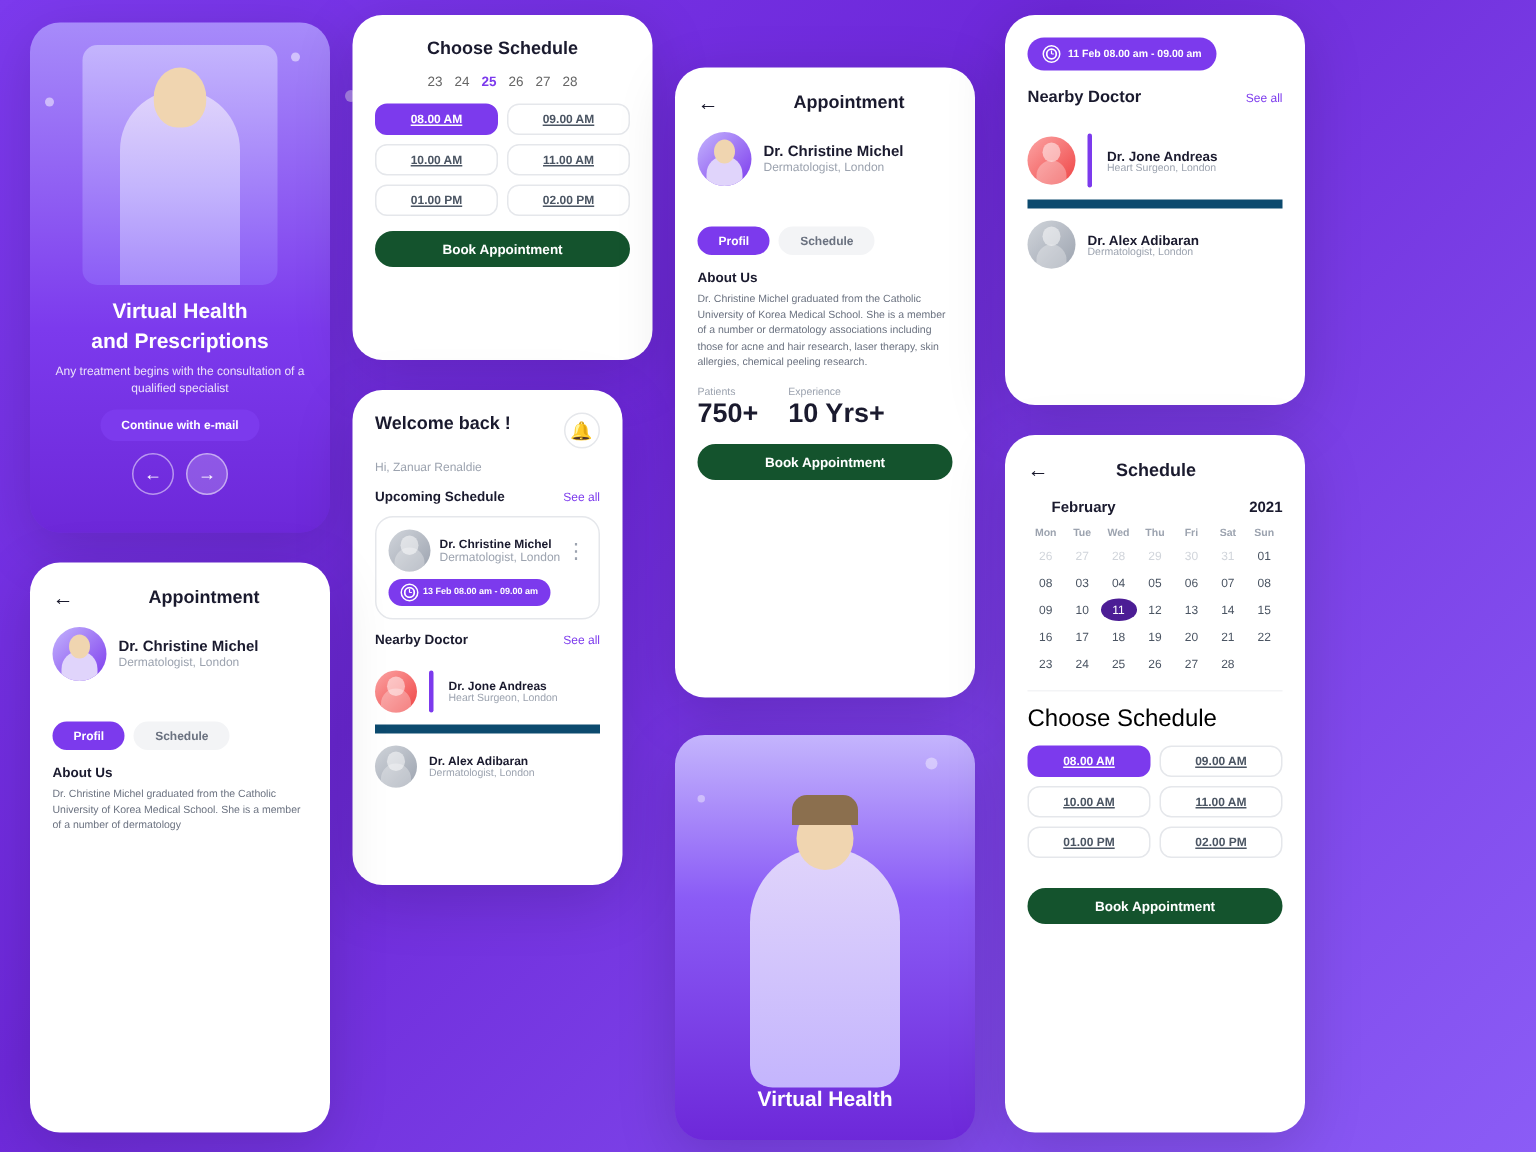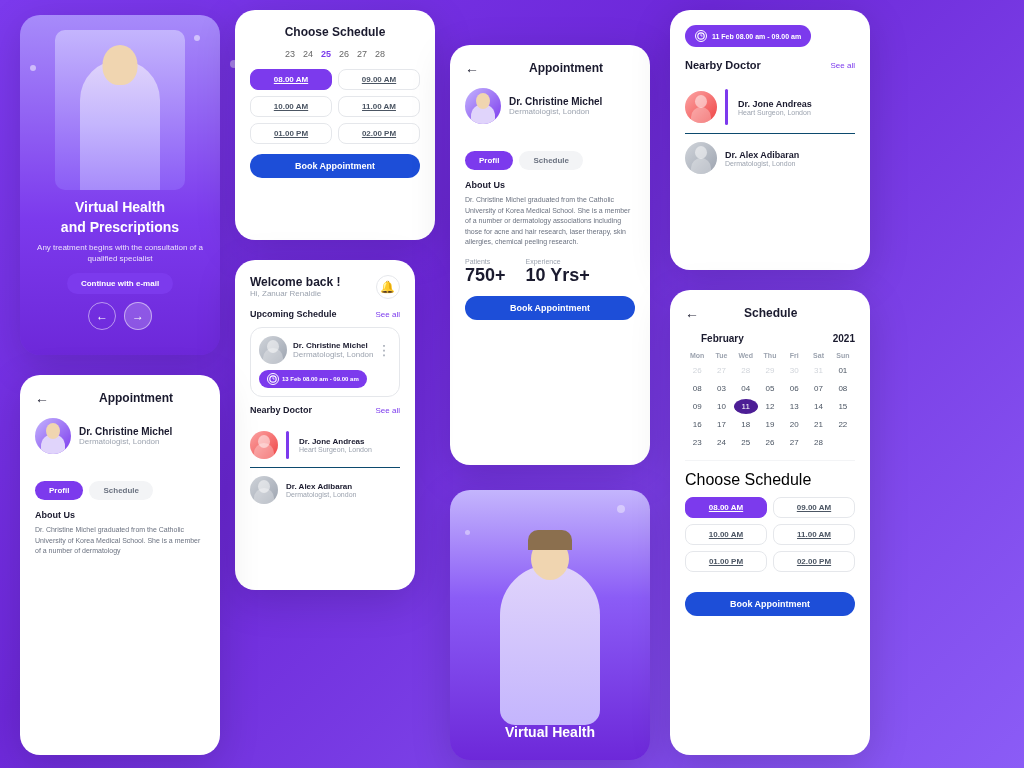--- a/index.html
+++ b/index.html
@@ -162,21 +162,21 @@
       text-align: center;
       cursor: pointer;
       text-decoration: underline;
     }
     .time-slot.selected {
       background: #7c3aed;
       color: #fff;
       border-color: #7c3aed;
     }
     .book-btn {
-      background: #1d4ed8;
+      background: #14532d;
       color: #fff;
       border: none;
       border-radius: 20px;
       width: 100%;
       padding: 7px;
       font-size: 9px;
       font-weight: 600;
       cursor: pointer;
     }
 
@@ -333,21 +333,21 @@
     .see-all {
       font-size: 8px;
       color: #7c3aed;
       cursor: pointer;
     }
     .doctor-card-item {
       display: flex;
       align-items: center;
       gap: 8px;
       padding: 8px 0;
-      border-bottom: 1px solid #0c4a6e;
+      border-bottom: 6px solid #0c4a6e;
     }
     .doctor-card-item:last-child {
       border-bottom: none;
     }
     .doc-thumb {
       width: 32px; height: 32px;
       border-radius: 50%;
       flex-shrink: 0;
       position: relative;
       overflow: hidden;
@@ -395,20 +395,21 @@
       margin-bottom: 10px;
     }
     .welcome-title {
       font-size: 12px;
       font-weight: 700;
       color: #1a1a2e;
     }
     .welcome-sub {
       font-size: 8px;
       color: #9ca3af;
+      margin-top: 18px;
     }
     .notif-icon {
       width: 24px; height: 24px;
       border-radius: 50%;
       border: 1.5px solid #e5e7eb;
       display: flex; align-items: center; justify-content: center;
       font-size: 12px;
       cursor: pointer;
     }
     .search-bar {

